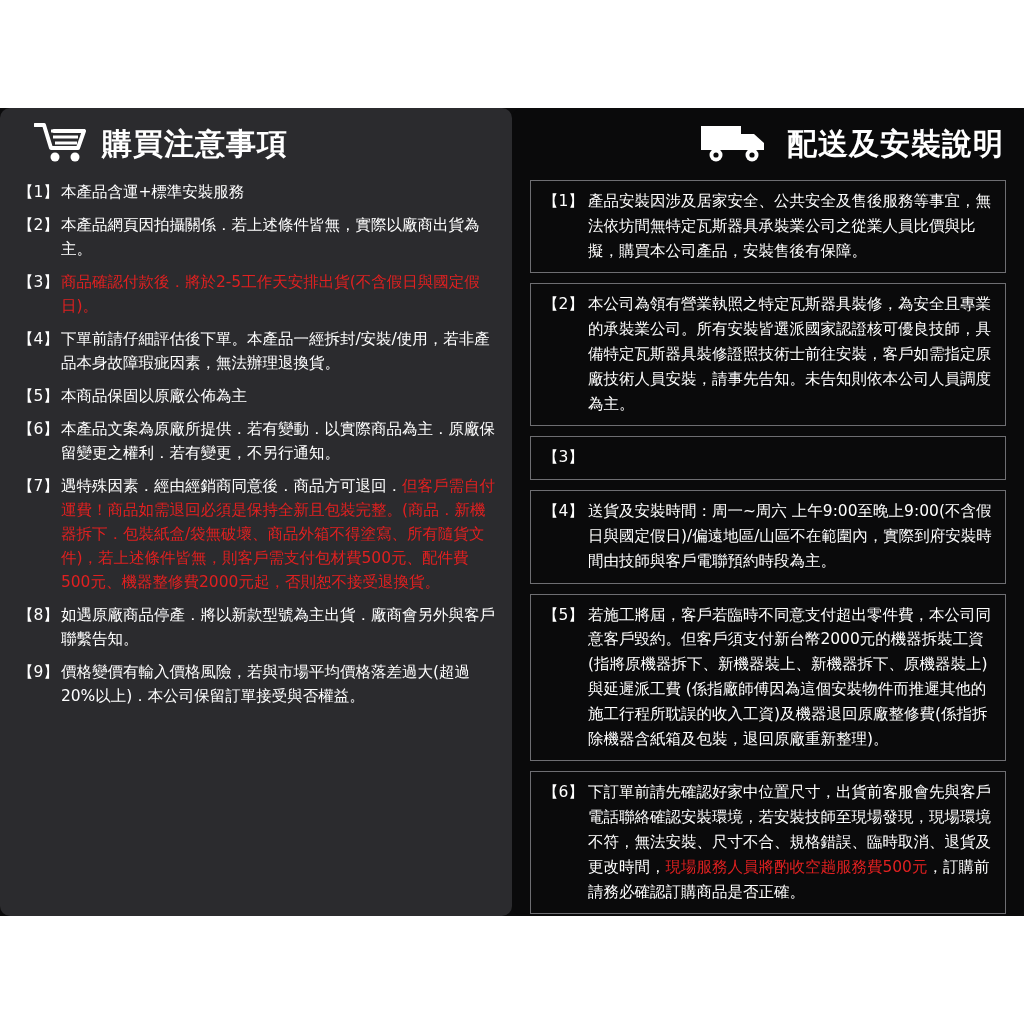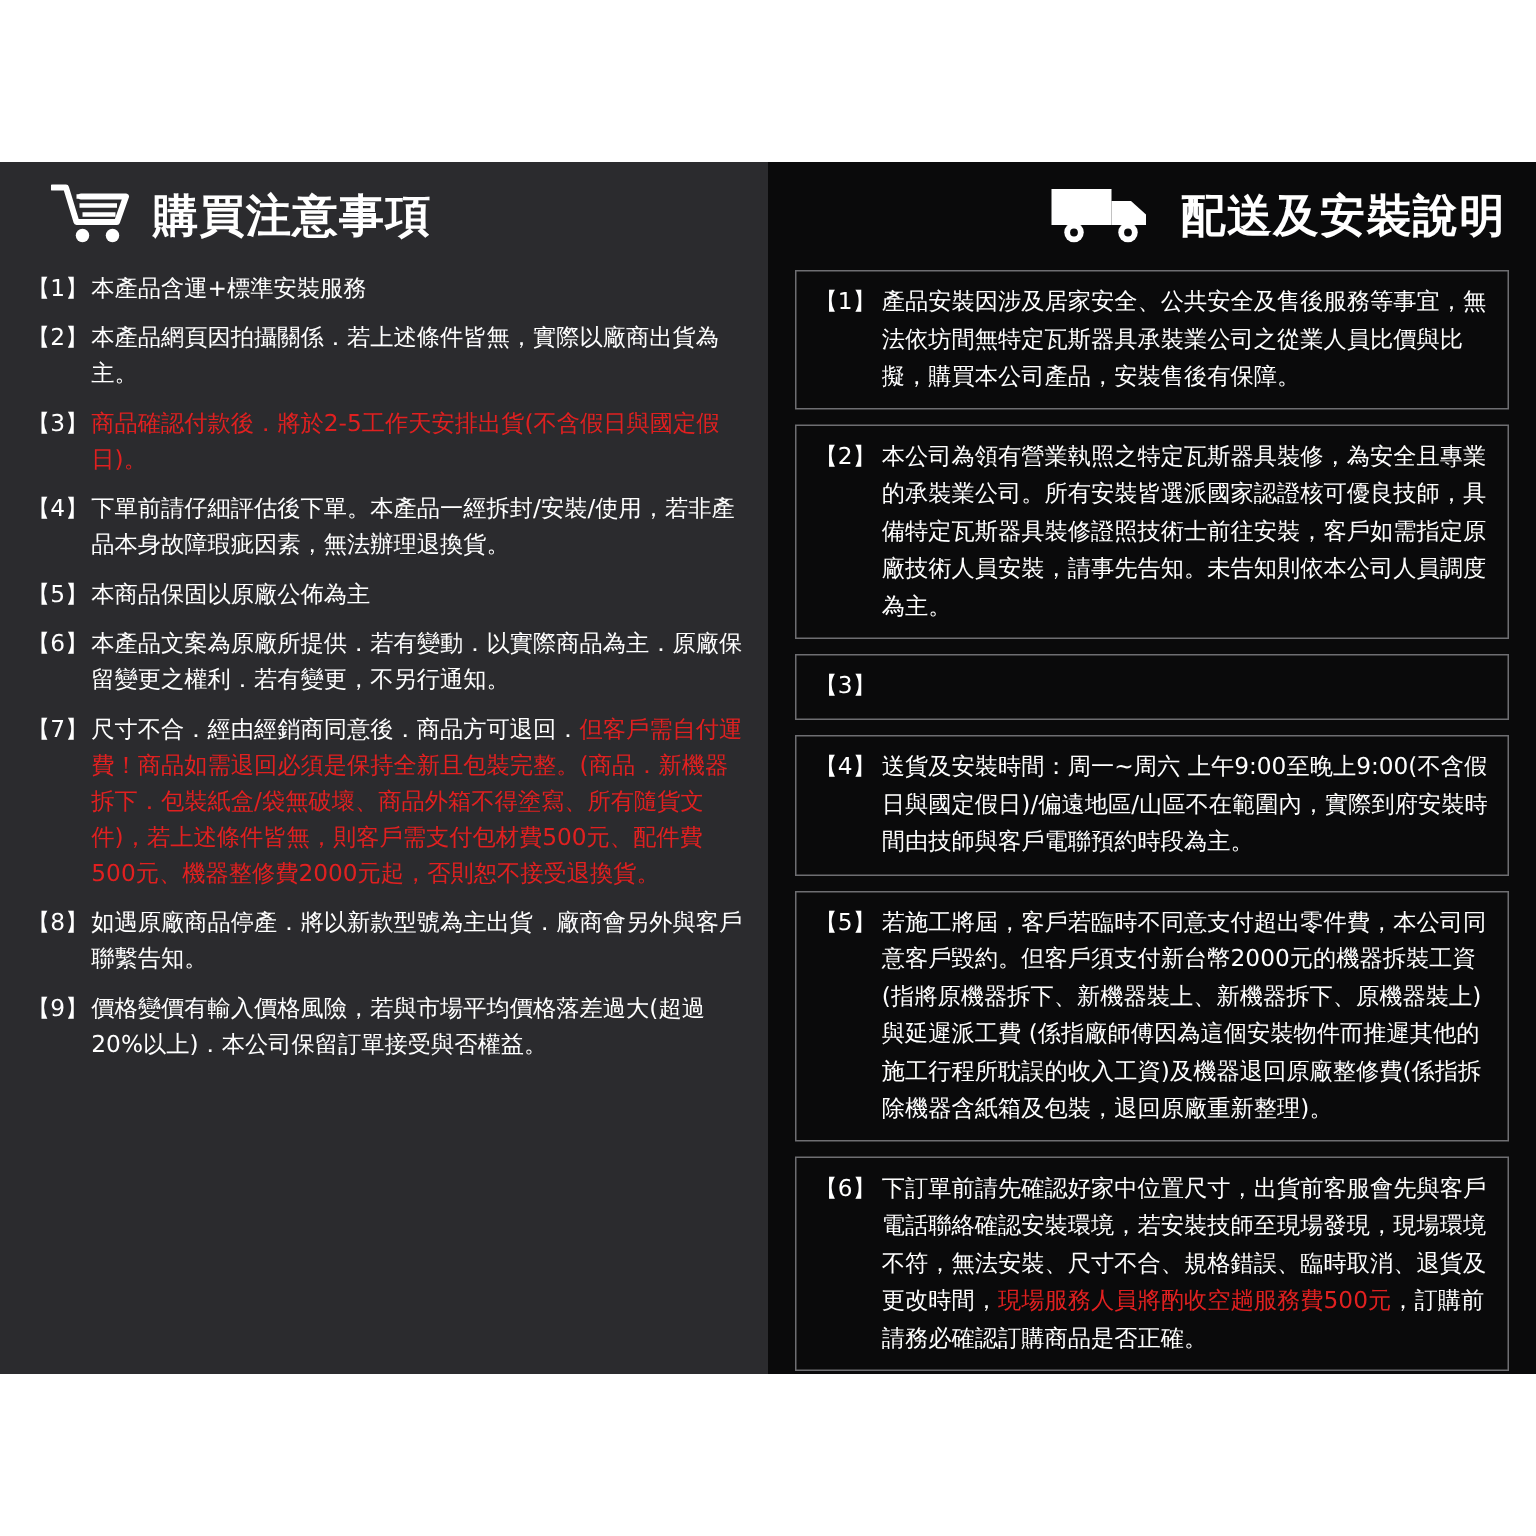--- a/index.html
+++ b/index.html
@@ -20,20 +20,21 @@
     left: 0;
     top: 108px;
     width: 1024px;
     height: 808px;
     background: #0b0b0c;
     display: flex;
   }
   .col {
     box-sizing: border-box;
     position: relative;
+    border-radius: 10px;
   }
   .col-left {
     width: 512px;
     background: #2b2b2e;
     padding: 0;
   }
   .col-right {
     width: 512px;
     background: #0a0a0b;
   }
@@ -153,21 +154,21 @@
           <div class="item">
             <span class="num">【5】</span>
             <span class="txt"><span class="wht">本商品保固以原廠公佈為主</span></span>
           </div>
           <div class="item">
             <span class="num">【6】</span>
             <span class="txt"><span class="wht">本產品文案為原廠所提供．若有變動．以實際商品為主．原廠保留變更之權利．若有變更，不另行通知。</span></span>
           </div>
           <div class="item">
             <span class="num">【7】</span>
-            <span class="txt"><span class="wht">尺寸不合．經由經銷商同意後．商品方可退回．</span><span class="red">但客戶需自付運費！商品如需退回必須是保持全新且包裝完整。(商品．新機器拆下．包裝紙盒/袋無破壞、商品外箱不得塗寫、所有隨貨文件)，若上述條件皆無，則客戶需支付包材費500元、配件費500元、機器整修費2000元起，否則恕不接受退換貨。</span></span>
+            <span class="txt"><span class="wht">遇特殊因素．經由經銷商同意後．商品方可退回．</span><span class="red">但客戶需自付運費！商品如需退回必須是保持全新且包裝完整。(商品．新機器拆下．包裝紙盒/袋無破壞、商品外箱不得塗寫、所有隨貨文件)，若上述條件皆無，則客戶需支付包材費500元、配件費500元、機器整修費2000元起，否則恕不接受退換貨。</span></span>
           </div>
           <div class="item">
             <span class="num">【8】</span>
             <span class="txt"><span class="wht">如遇原廠商品停產．將以新款型號為主出貨．廠商會另外與客戶聯繫告知。</span></span>
           </div>
           <div class="item">
             <span class="num">【9】</span>
             <span class="txt"><span class="wht">價格變價有輸入價格風險，若與市場平均價格落差過大(超過20%以上)．本公司保留訂單接受與否權益。</span></span>
           </div>
         </div>

